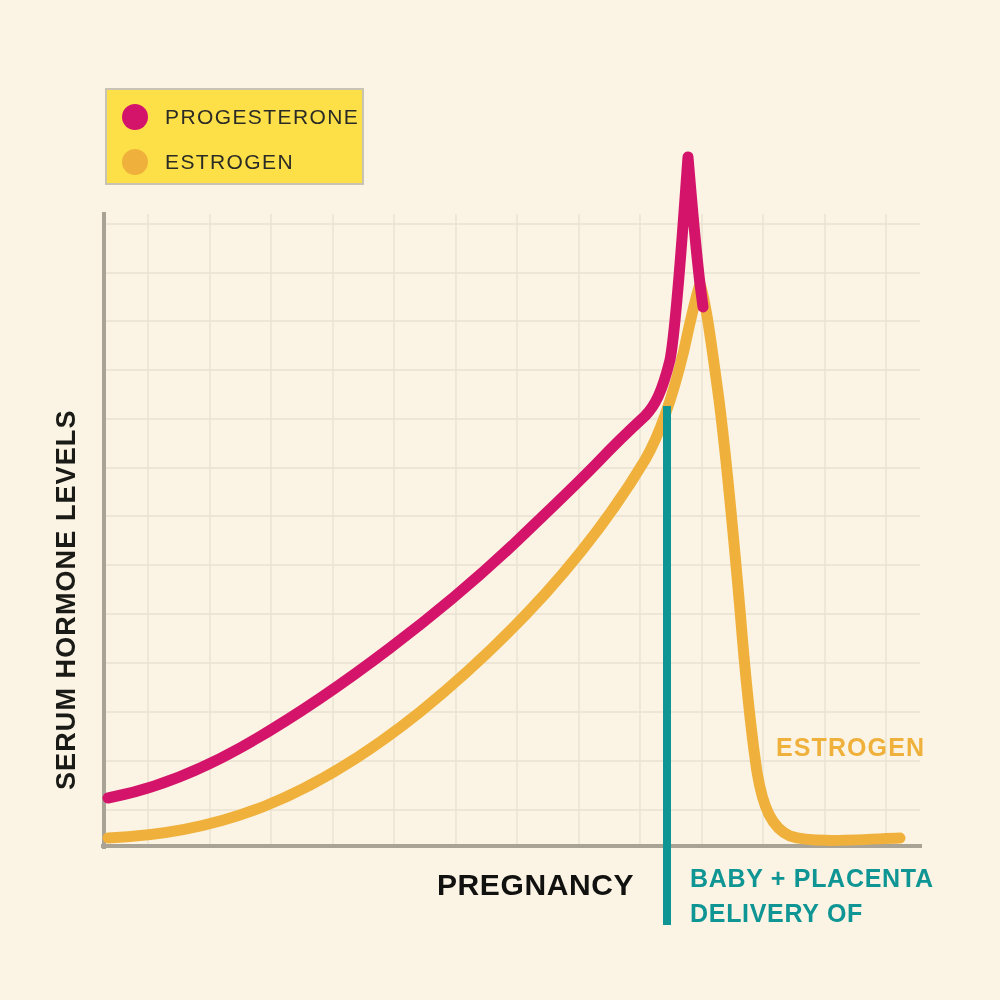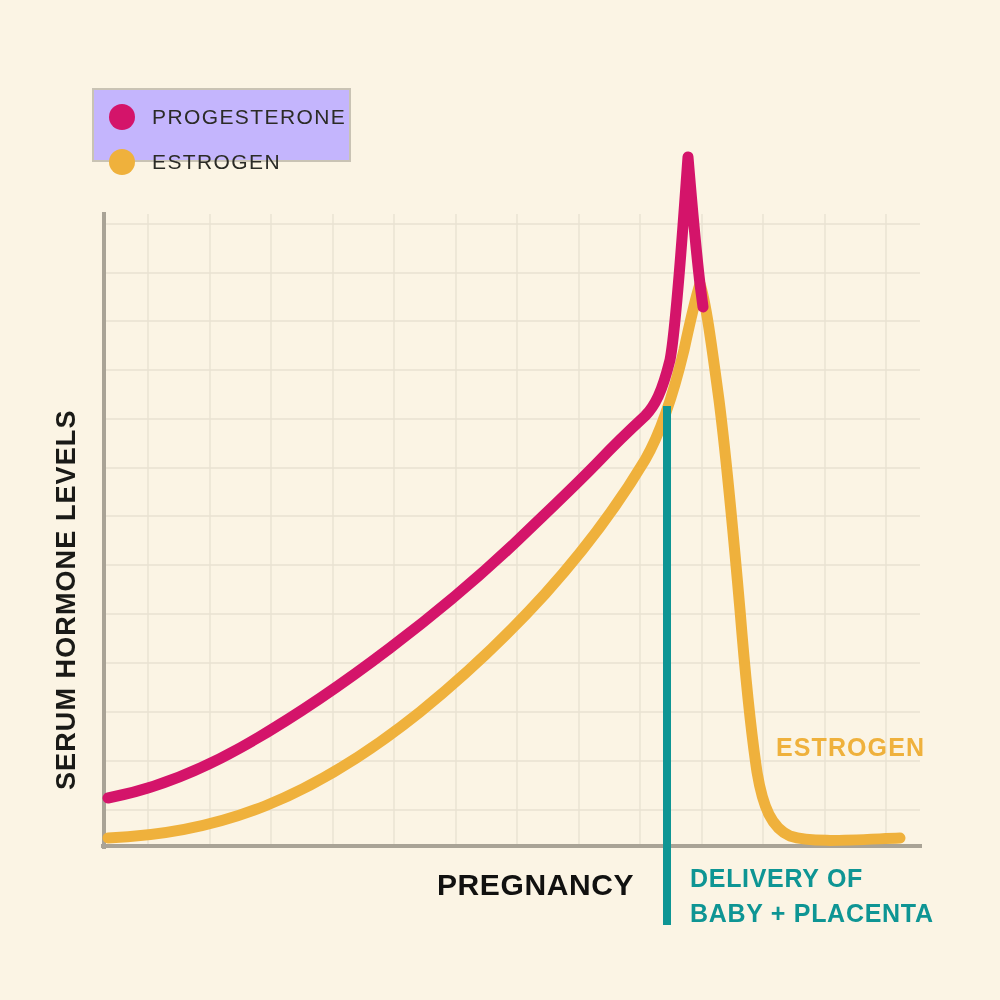--- a/index.html
+++ b/index.html
@@ -43,26 +43,26 @@
     font-weight: bold;
     letter-spacing: 1.1px;
     color: #1A1A17;
     line-height: 44px;
     white-space: nowrap;
   }
 
   
   .legend-box {
     position: absolute;
-    left: 92px;
+    left: 105px;
     top: 88px;
     width: 259px;
-    height: 74px;
+    height: 97px;
     border: 2px solid #C9C3B4;
-    background: #c4b5fd;
+    background: #fde047;
     box-sizing: border-box;
   }
   .legend-row {
     position: absolute;
     left: 15px;
     display: flex;
     align-items: center;
     height: 30px;
   }
   .legend-row.row-0 { top: 12px; }
@@ -195,17 +195,17 @@
       <span class="legend-swatch" style="background:#EFB13C"></span>
       <span class="legend-label">ESTROGEN</span>
     </div>
   </div>
 
   <div class="series-annotation">ESTROGEN</div>
 
   <div class="x-label-pregnancy">PREGNANCY</div>
 
   <div class="x-label-delivery">
+    <span>BABY + PLACENTA</span>
     <span>DELIVERY OF</span>
-    <span>BABY + PLACENTA</span>
   </div>
 
 </div>
 
 </body></html>

